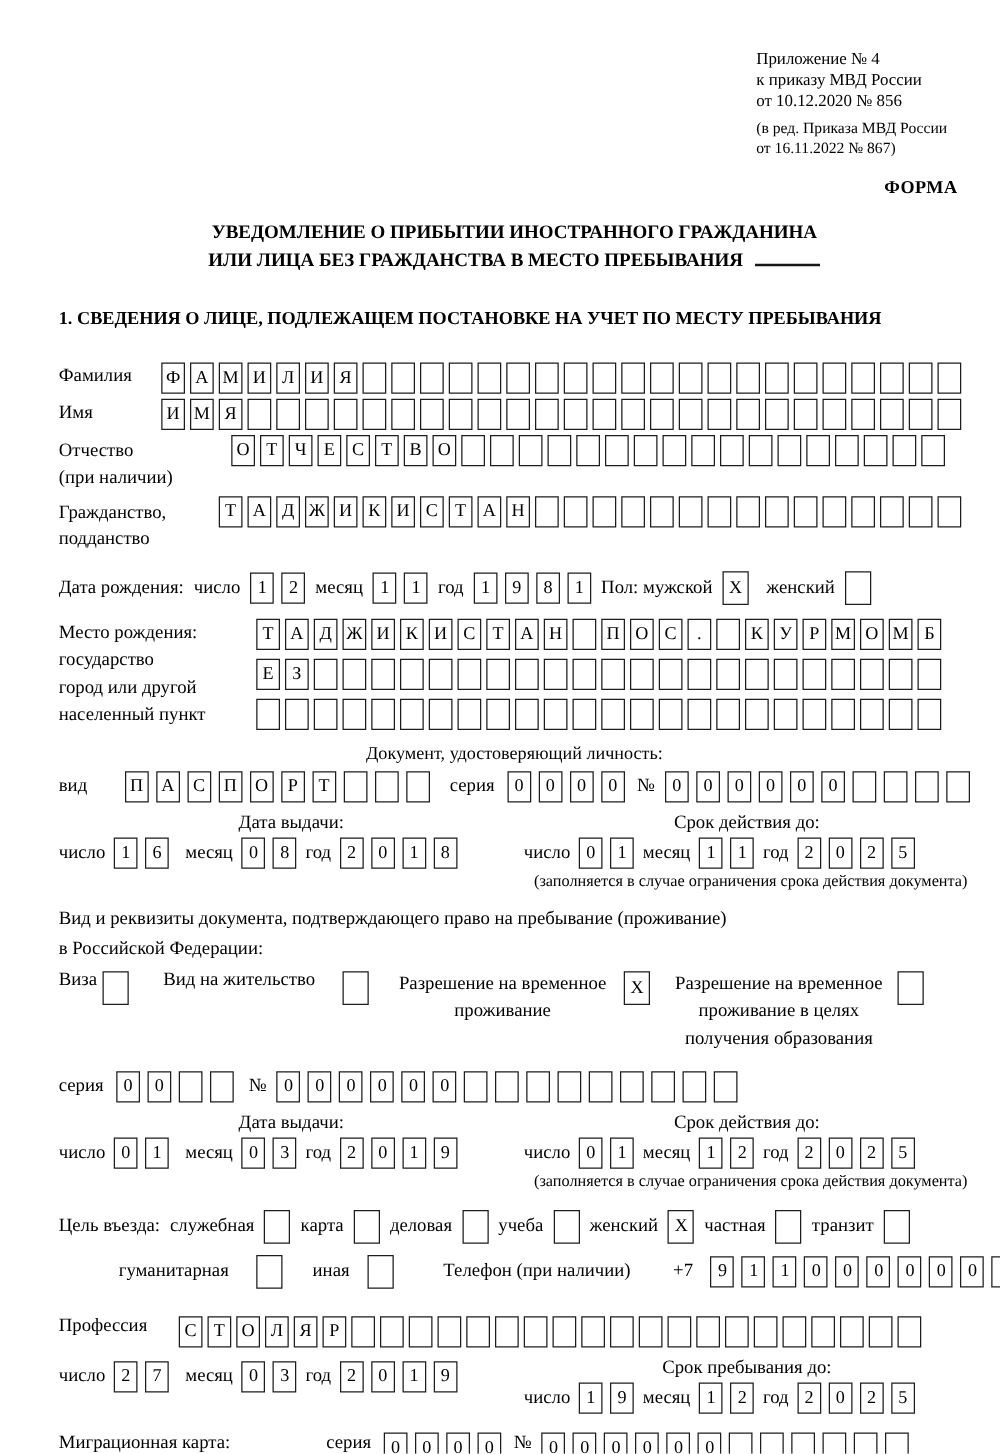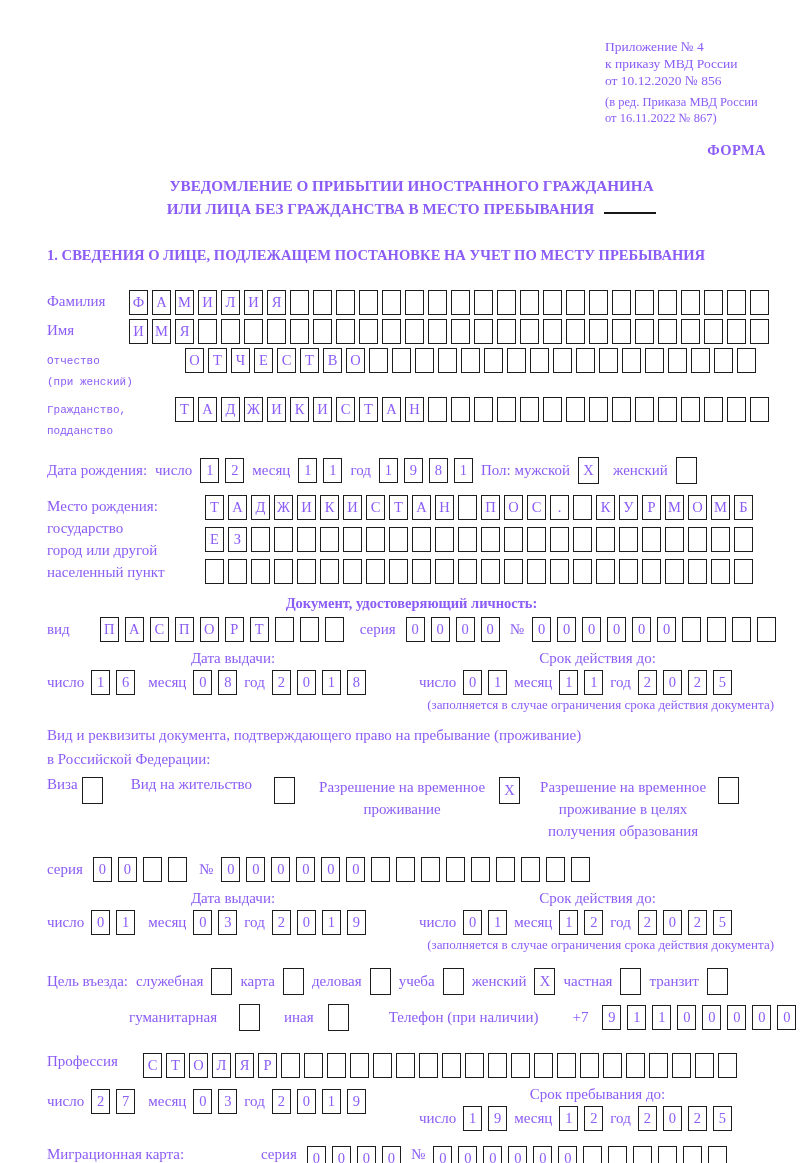--- a/index.html
+++ b/index.html
@@ -1,47 +1,47 @@
 <!DOCTYPE html>
 <html><head>
 <meta charset="utf-8">
 <style>
   html,body{margin:0;padding:0;background:#ffffff;}
   .page{
     width:800px;height:1163px;box-sizing:border-box;
     padding:38px 24px 0 47px;
     font-family:"Liberation Serif","DejaVu Serif",serif;
-    color:#8b5cf6;position:relative;overflow:hidden;background:#fff;
+    color:#000000;position:relative;overflow:hidden;background:#fff;
   }
   .annex{margin-left:558px;font-size:13.5px;line-height:17px;}
   .annex .rev{font-size:12.5px;line-height:16px;}
   .annex .rev.first{margin-top:5px;}
   .forma{text-align:right;font-weight:bold;font-size:14.5px;margin:16px 10px 0 0;letter-spacing:.4px;}
   .title{text-align:center;font-weight:bold;font-size:15.2px;line-height:23px;margin-top:15px;}
   .uline{display:inline-block;width:52px;border-bottom:2px solid #171717;margin-left:10px;vertical-align:baseline;}
   .sec{font-weight:bold;font-size:14.6px;margin-top:27px;white-space:nowrap;}
   .lbl{font-size:15px;white-space:nowrap;}
   .boxes{display:flex;gap:4px;flex:0 0 auto;}
   .boxes.lg{gap:6px;}
   .cell{
     box-sizing:border-box;flex:0 0 19px;width:19px;height:25px;
     border:1.7px solid #1d1d1d;display:flex;align-items:center;justify-content:center;
     font-size:14.5px;line-height:1;background:#fff;
   }
   .chkwrap .cell{flex-basis:21px;width:21px;height:27px;}
   .fieldrow{display:flex;align-items:flex-start;margin-top:4px;}
   .fieldrow .flabel{flex:0 0 auto;padding-top:3px;}
   .w82{width:82px;}  .w138{width:138px;}  .w128{width:128px;}
-  .mlines div{line-height:21px;font-size:11px;white-space:nowrap;font-family:Liberation Mono, monospace;}
+  .mlines div{line-height:21px;font-size:15px;white-space:nowrap;}
   .birthrow{display:flex;align-items:center;gap:8px;margin-top:15px;}
   .bp{display:flex;margin-top:11px;}
   .bp-labels{width:158px;flex:0 0 158px;}
   .bp-labels div{font-size:15px;line-height:22px;white-space:nowrap;}
   .bp-boxes .boxes{margin-bottom:7px;}
-  .dochead{text-align:center;font-weight:bold;font-size:14.5px;margin-top:4px;}
+  .dochead{text-align:center;font-weight:normal;font-size:14.5px;margin-top:4px;}
   .vidrow{display:flex;align-items:center;margin-top:5px;}
   .daterow{display:flex;margin-top:8px;}
   .datecol{width:372px;flex:0 0 372px;}
   .datecol.right{width:357px;flex:0 0 357px;}
   .datehead{text-align:center;font-size:15px;}
   .dateline{display:flex;align-items:center;gap:7px;margin-top:3px;}
   .note{text-align:right;font-size:13px;margin-top:2px;margin-right:2px;}
   .intro{font-size:15px;line-height:24px;margin-top:10px;}
   .permitrow{display:flex;align-items:flex-start;margin-top:5px;}
   .permitrow .chkwrap{margin-top:1px;}
@@ -138,21 +138,21 @@
         <span class="cell"></span>
         <span class="cell"></span>
         <span class="cell"></span>
         <span class="cell"></span>
       </span>
   </div>
 
   <div class="fieldrow">
     <span class="flabel w138 mlines">
       <div>Отчество</div>
-      <div>(при женский)</div>
+      <div>(при наличии)</div>
     </span>
     <span class="boxes">
         <span class="cell">О</span>
         <span class="cell">Т</span>
         <span class="cell">Ч</span>
         <span class="cell">Е</span>
         <span class="cell">С</span>
         <span class="cell">Т</span>
         <span class="cell">В</span>
         <span class="cell">О</span>
@@ -547,21 +547,21 @@
     <span class="lbl">частная</span>
     <span class="boxes chkwrap">
         <span class="cell"></span>
       </span>
     <span class="lbl">транзит</span>
     <span class="boxes chkwrap">
         <span class="cell"></span>
       </span>
   </div>
 
-  <div class="purposerow2" style="margin-left:82px;gap:14px;">
+  <div class="purposerow2" style="margin-left:48px;gap:14px;">
     <span class="lbl">гуманитарная</span>
     <span class="boxes chkwrap" style="margin-left:8px;">
         <span class="cell"></span>
       </span>
     <span class="lbl" style="margin-left:10px;">иная</span>
     <span class="boxes chkwrap">
         <span class="cell"></span>
       </span>
     <span class="lbl" style="margin-left:26px;">Телефон (при наличии)</span>
     <span class="lbl" style="margin-left:20px;">+7</span>

